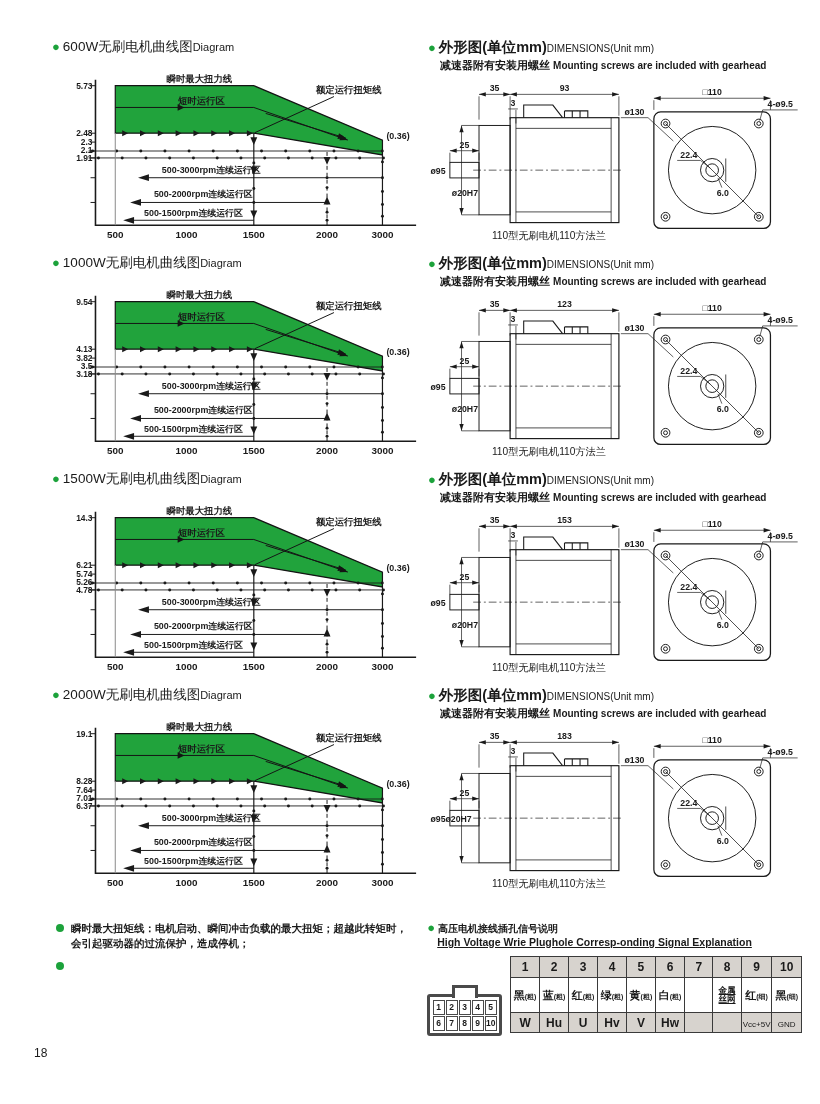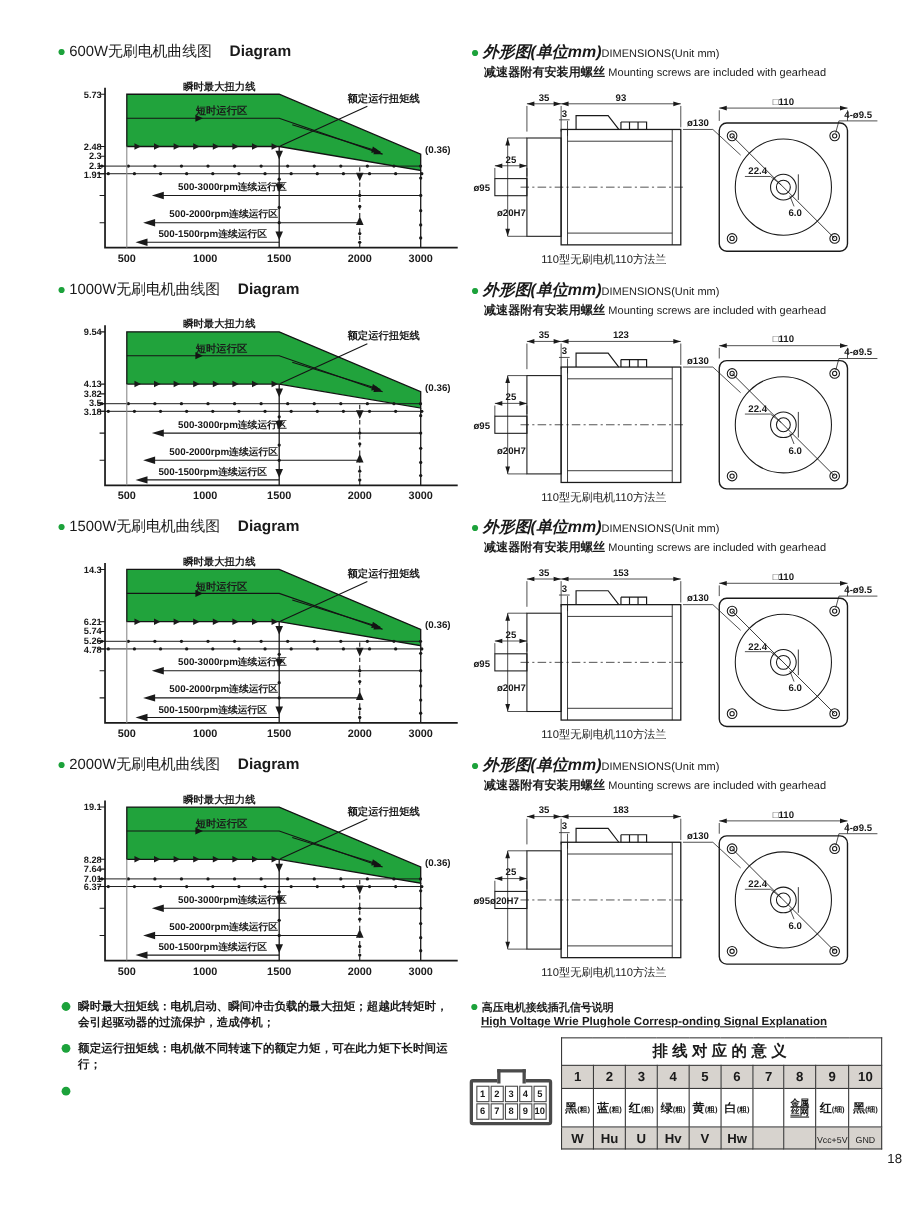--- a/index.html
+++ b/index.html
@@ -4,28 +4,28 @@
 <style>
   html,body{margin:0;padding:0;background:#ffffff;}
   body{width:820px;height:1104px;font-family:"Liberation Sans",sans-serif;color:#1a1a1a;position:relative;overflow:hidden;}
   .page{padding:38px 18px 0 52px;}
   .row{display:flex;margin-bottom:8px;}
   .chart-block{width:372px;}
   .dims-block{width:378px;margin-left:8px;}
   .sec-head{display:flex;align-items:baseline;white-space:nowrap;}
   .bullet{color:var(--green,#1ca23b);font-size:13px;margin-right:3px;line-height:1;}
   .chart-title{font-size:13.5px;font-weight:normal;}
-  .chart-title-en{font-size:14px;font-weight:bold;margin-left:16px;}
-  .dim-title{font-size:14.5px;font-weight:bold;font-style:italic;}
+  .chart-title-en{font-size:11px;font-weight:normal;margin-left:0;}
+  .dim-title{font-size:14.5px;font-weight:bold;}
   .dim-title-en{font-size:10px;font-weight:normal;margin-left:0;}
   .dim-sub{font-size:11px;font-weight:bold;margin:1px 0 0 12px;white-space:nowrap;}
-  .dim-sub .en{font-weight:normal;font-size:10px;}
+  .dim-sub .en{font-weight:bold;font-size:10px;}
   svg{display:block;}
   svg text{font-family:"Liberation Sans","DejaVu Sans",sans-serif;}
-  .bottom{display:flex;margin-top:14px;}
+  .bottom{display:flex;margin-top:27px;}
   .notes{width:372px;}
   .note{display:flex;margin-bottom:9px;}
   .note-bullet{flex:0 0 8px;width:8px;height:8px;border-radius:50%;background:var(--green,#1ca23b);margin:3px 7px 0 4px;}
   .note-text{font-size:10.5px;line-height:1.4;font-weight:bold;margin:0;}
   .wiring{margin-left:14px;width:386px;}
   .wiring-title{font-size:10px;font-weight:bold;}
   .wiring-sub{font-size:10.5px;font-weight:bold;margin-left:10px;text-decoration:underline;}
   .wiring-body{display:flex;align-items:flex-start;margin-top:8px;}
   .conn{margin-top:38px;border:3px solid #4a4a4a;border-radius:3px;padding:2px;position:relative;background:#fff;}
   .conn-tab{position:absolute;top:-12px;left:50%;transform:translateX(-50%);width:20px;height:10px;border:3px solid #4a4a4a;border-bottom:none;background:#fff;}
@@ -34,21 +34,21 @@
   table.sig{border-collapse:collapse;margin-left:8px;}
   table.sig td{border:1.5px solid #3a3a3a;text-align:center;vertical-align:middle;padding:0;}
   td.t-title{font-size:14px;font-weight:bold;height:24px;letter-spacing:4px;}
   tr.gray td{background:#d7d3ce;}
   td.pin{width:30px;height:20px;font-size:12px;font-weight:bold;}
   td.color{height:34px;font-size:11px;font-weight:bold;}
   td.color small{font-size:7px;}
   td.color .mesh{font-size:8.5px;line-height:1.1;display:block;text-decoration:underline;}
   td.signal{height:19px;font-size:12px;font-weight:bold;}
   td.signal .sm{font-size:8px;font-weight:normal;}
-  .page-num{position:absolute;left:0;right:0;top:1046px;text-align:right;font-size:12px;margin-left:34px;}
+  .page-num{position:absolute;left:0;right:0;top:1046px;text-align:left;font-size:12px;margin-left:34px;}
 </style>
 </head>
 <body>
 
 <div class="page">
 
   <div class="row">
     <div class="chart-block">
       <div class="sec-head">
         <span class="bullet">●</span>
@@ -829,24 +829,20 @@
   </div>
 
   <div class="bottom">
     <div class="notes">
       <div class="note">
           <span class="note-bullet"></span>
           <p class="note-text">瞬时最大扭矩线：电机启动、瞬间冲击负载的最大扭矩；超越此转矩时，会引起驱动器的过流保护，造成停机；</p>
         </div>
       <div class="note">
           <span class="note-bullet"></span>
-          <p class="note-text">额定运行扭矩线：电机做不同转速下的额定力矩，可在此力矩下长时间运行；</p>
-        </div>
-      <div class="note">
-          <span class="note-bullet"></span>
         </div>
     </div>
     <div class="wiring">
       <div class="sec-head">
         <span class="bullet">●</span>
         <span class="wiring-title">高压电机接线插孔信号说明</span>
       </div>
       <div class="wiring-sub">High Voltage Wrie Plughole Corresp-onding Signal Explanation</div>
       <div class="wiring-body">
         <div class="conn">
@@ -863,23 +859,20 @@
                 <div class="conn-cell">6</div>
                 <div class="conn-cell">7</div>
                 <div class="conn-cell">8</div>
                 <div class="conn-cell">9</div>
                 <div class="conn-cell">10</div>
               </div>
             </div>
         </div>
         <table class="sig" id="sig-table">
           <tbody>
-            <tr>
-              <td colspan="10" class="t-title">排线对应的意义</td>
-            </tr>
             <tr id="row-pins" class="gray">
                 <td class="pin">1</td>
                 <td class="pin">2</td>
                 <td class="pin">3</td>
                 <td class="pin">4</td>
                 <td class="pin">5</td>
                 <td class="pin">6</td>
                 <td class="pin">7</td>
                 <td class="pin">8</td>
                 <td class="pin">9</td>

